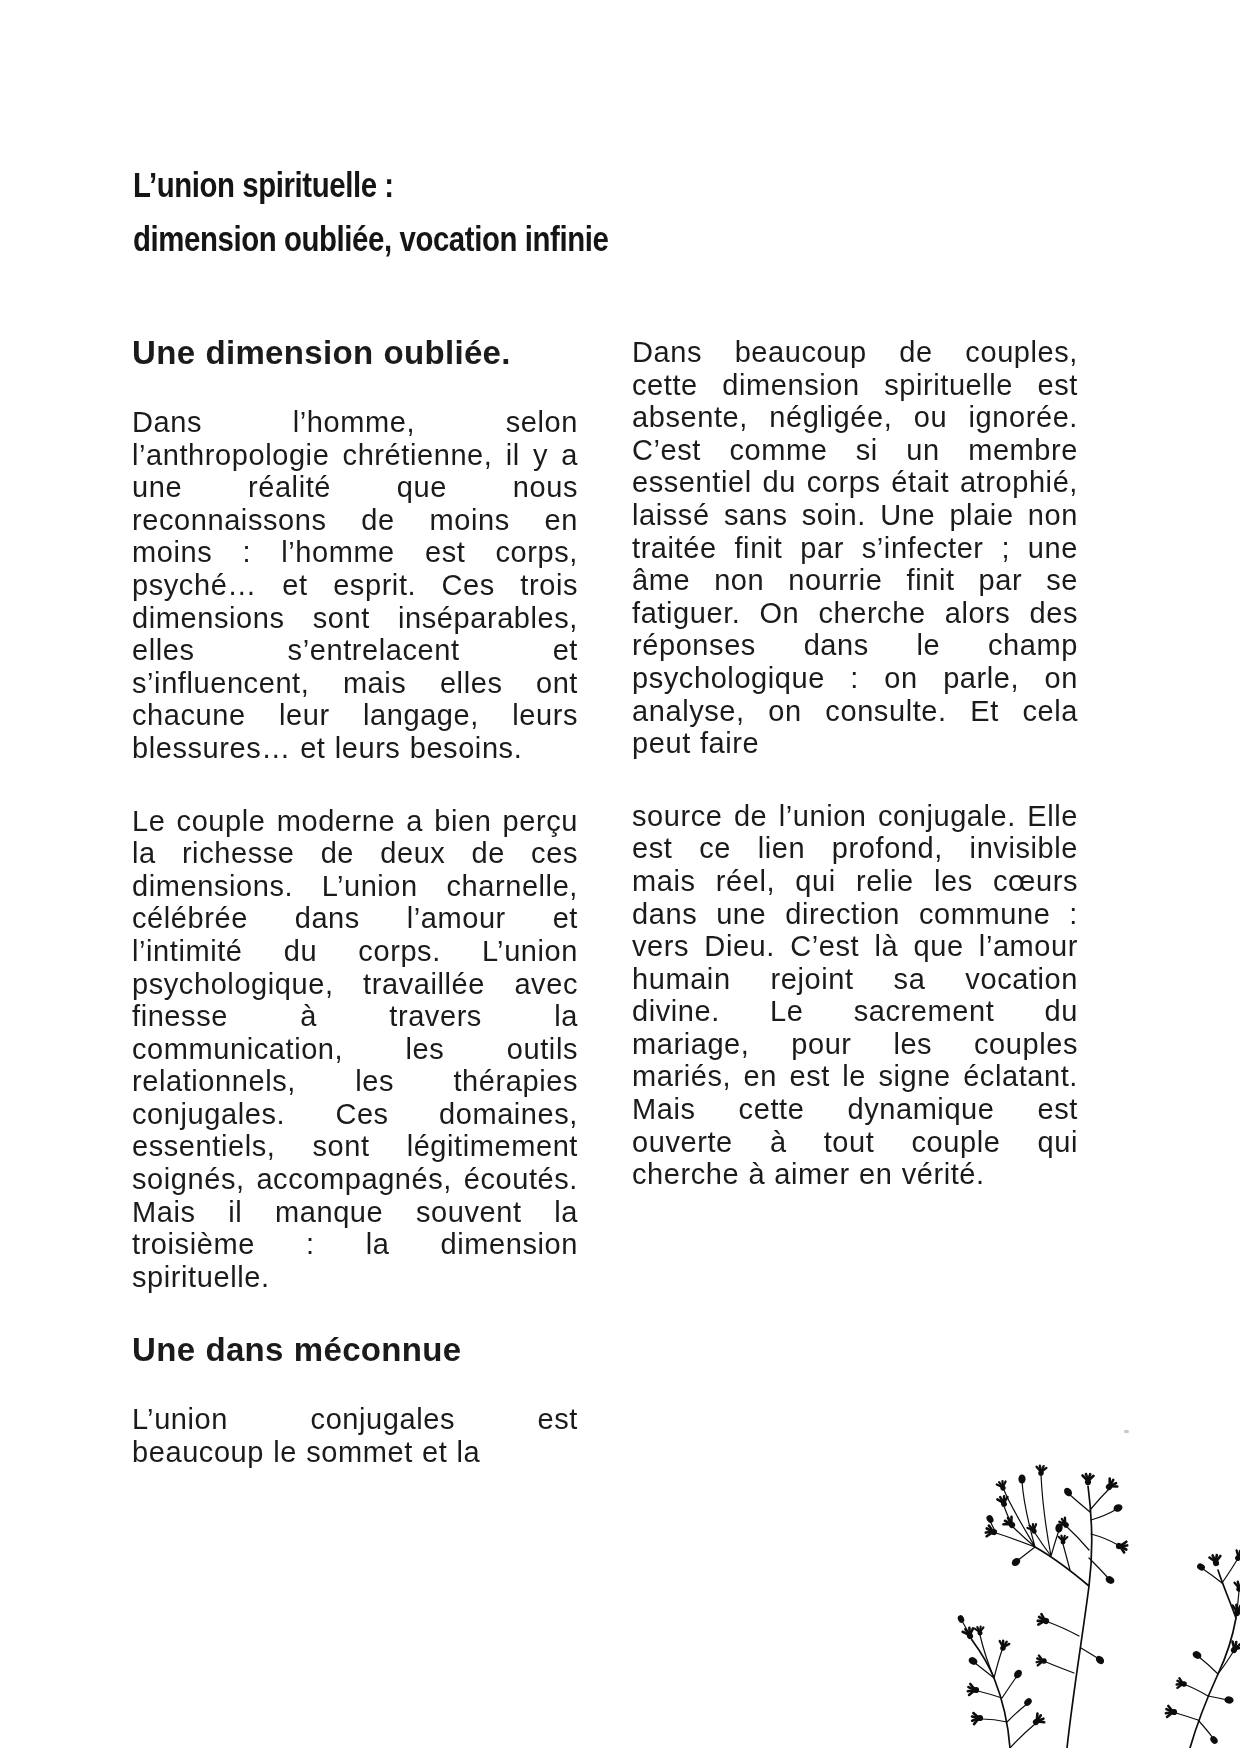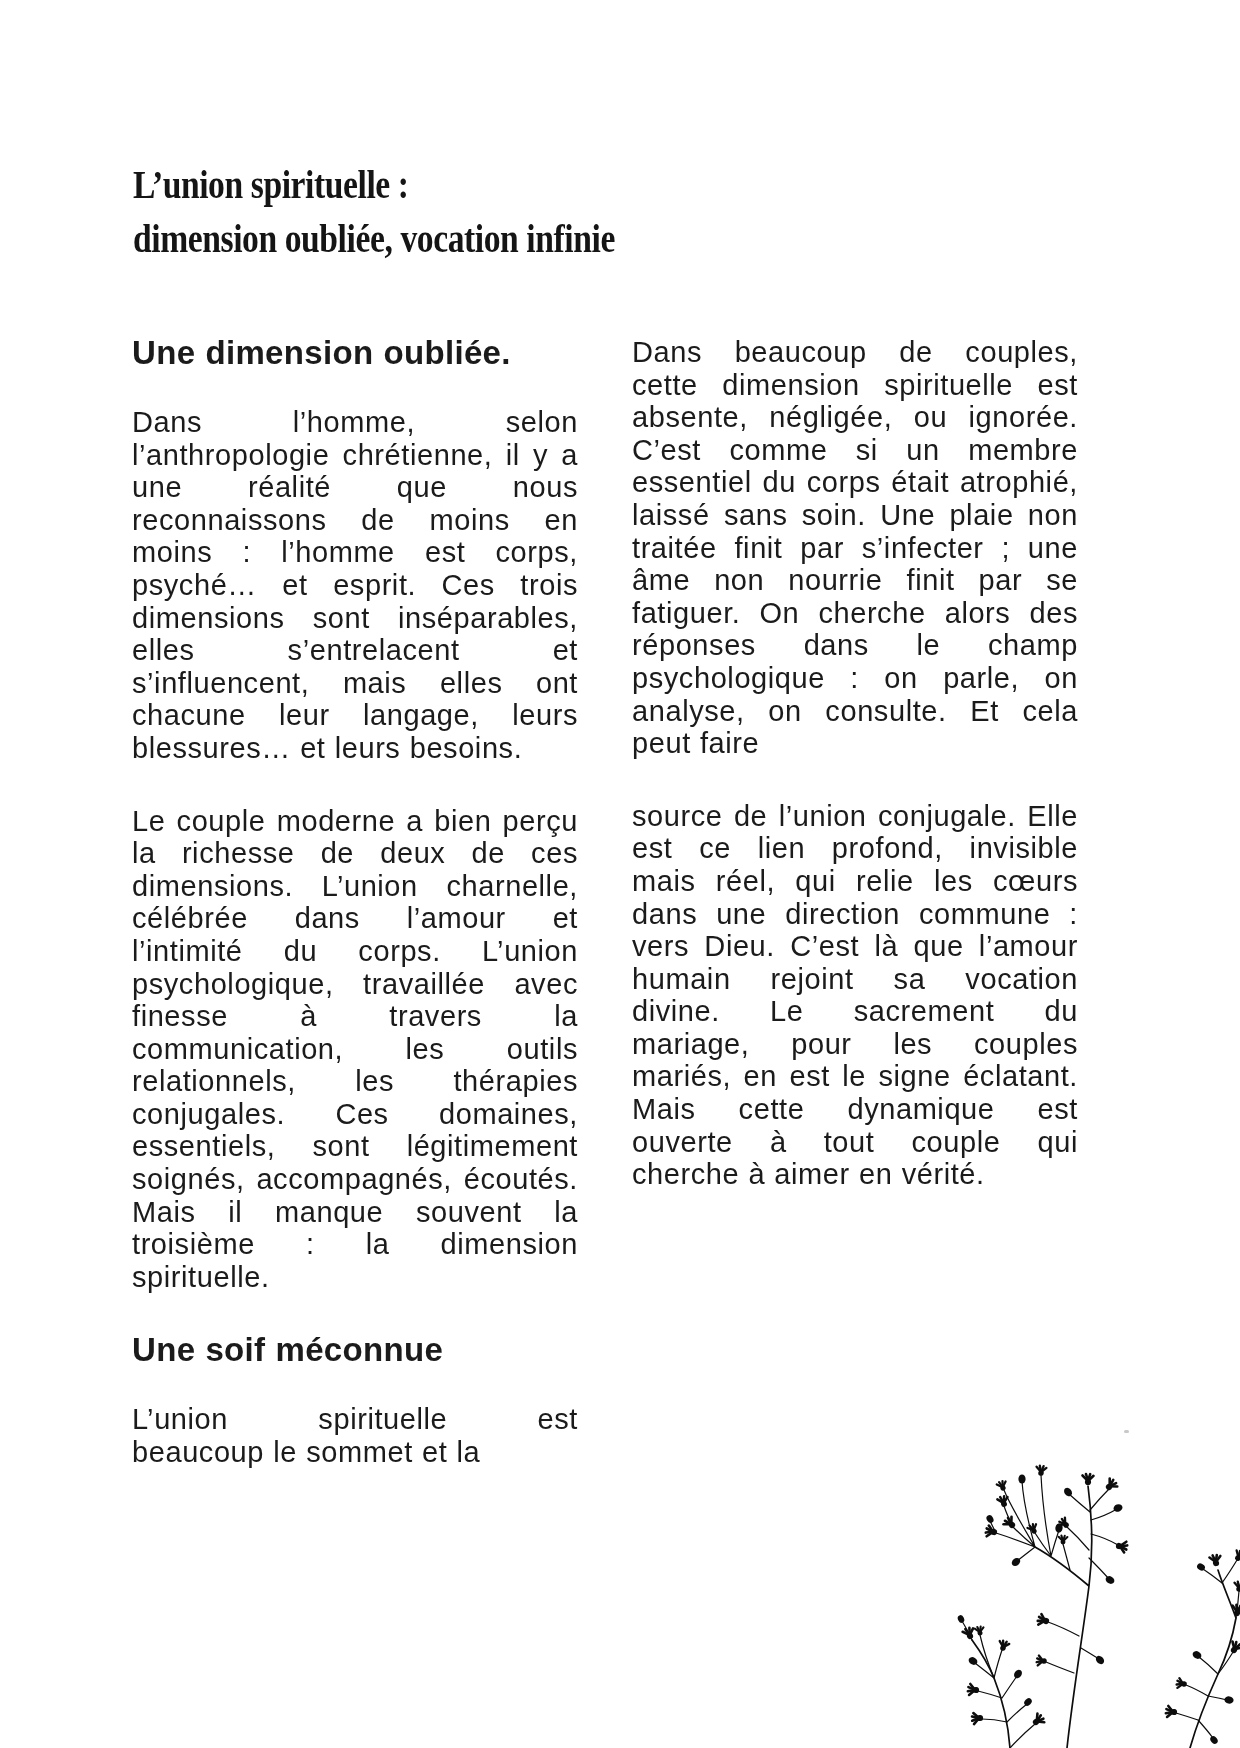--- a/index.html
+++ b/index.html
@@ -12,23 +12,23 @@
   .page{
     position:relative;
     width:1240px;height:1748px;
     background:var(--bg);
     color:var(--ink);
     overflow:hidden;
     font-family:"Liberation Sans", sans-serif;
   }
   .title{
     position:absolute;left:133px;top:158px;
-    font-family:Liberation Serif, serif;
+    font-family:Liberation Sans, sans-serif;
     font-weight:700;
-    font-size:40px;line-height:54px;
+    font-size:35px;line-height:54px;
     letter-spacing:-0.5px;
     color:var(--title_ink);
     margin:0;
   }
   .title .tline{
     display:block;
     transform:scaleX(0.84);
     transform-origin:0 50%;
     white-space:nowrap;
   }
@@ -87,23 +87,23 @@
     <span class="tline">L’union spirituelle :</span>
     <span class="tline">dimension oubliée, vocation infinie</span>
   </h1>
 
   <div class="columns">
 
     <section class="col">
       <h2>Une dimension oubliée.</h2>
       <p>Dans l’homme, selon l’anthropologie chrétienne, il y a une réalité que nous reconnaissons de moins en moins : l’homme est corps, psyché… et esprit. Ces trois dimensions sont inséparables, elles s’entrelacent et s’influencent, mais elles ont chacune leur langage, leurs blessures… et leurs besoins.</p>
       <p>Le couple moderne a bien perçu la richesse de deux de ces dimensions. L’union charnelle, célébrée dans l’amour et l’intimité du corps. L’union psychologique, travaillée avec finesse à travers la communication, les outils relationnels, les thérapies conjugales. Ces domaines, essentiels, sont légitimement soignés, accompagnés, écoutés. Mais il manque souvent la troisième : la dimension spirituelle.</p>
-      <h2 class="second">Une soif méconnue</h2>
+      <h2 class="second">Une dans méconnue</h2>
       <p>
-        <span class="split-line stretch">L’union spirituelle est</span>
+        <span class="split-line stretch">L’union conjugales est</span>
         <span class="split-line">beaucoup le sommet et la</span>
       </p>
     </section>
 
     <section class="col">
       <p>Dans beaucoup de couples, cette dimension spirituelle est absente, négligée, ou ignorée. C’est comme si un membre essentiel du corps était atrophié, laissé sans soin. Une plaie non traitée finit par s’infecter ; une âme non nourrie finit par se fatiguer. On cherche alors des réponses dans le champ psychologique : on parle, on analyse, on consulte. Et cela peut faire</p>
       <p>source de l’union conjugale. Elle est ce lien profond, invisible mais réel, qui relie les cœurs dans une direction commune : vers Dieu. C’est là que l’amour humain rejoint sa vocation divine. Le sacrement du mariage, pour les couples mariés, en est le signe éclatant. Mais cette dynamique est ouverte à tout couple qui cherche à aimer en vérité.</p>
     </section>
 
   </div>

